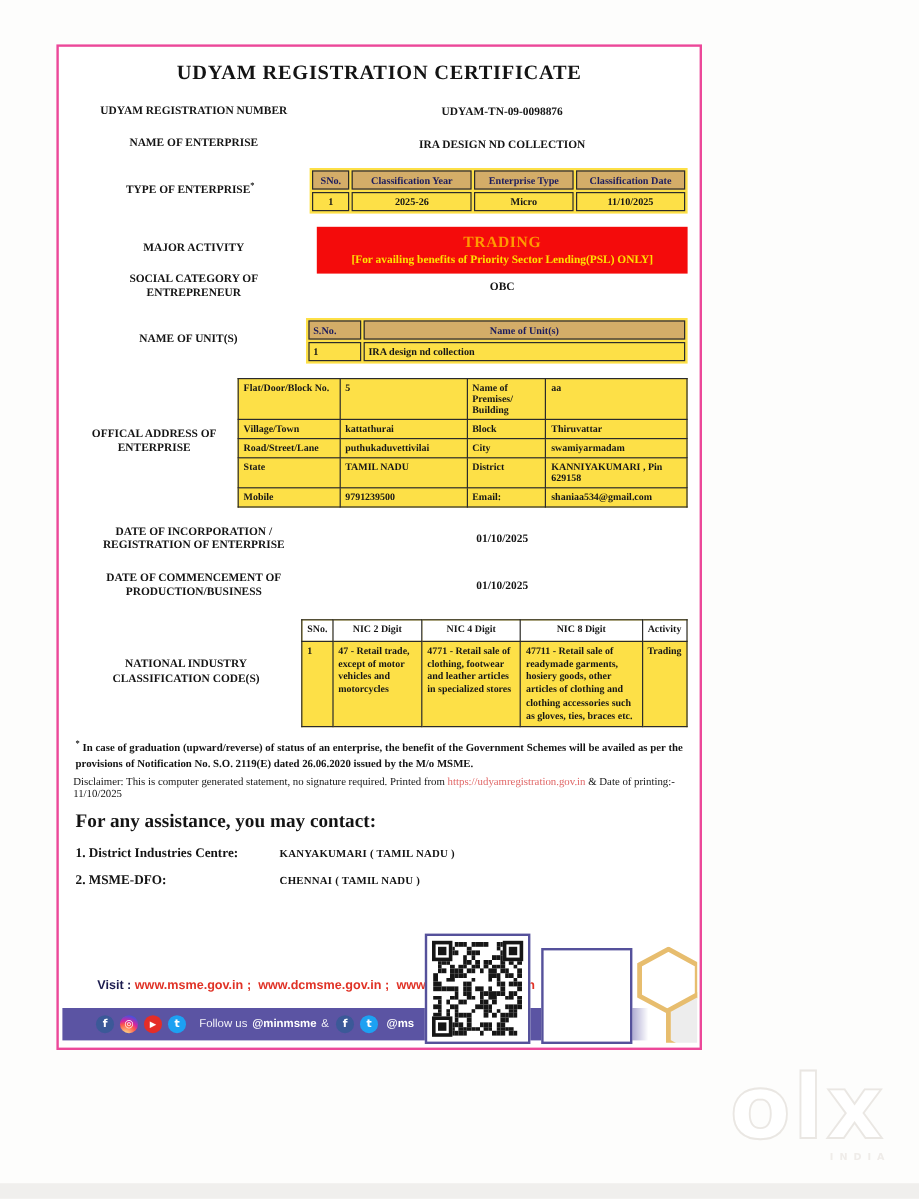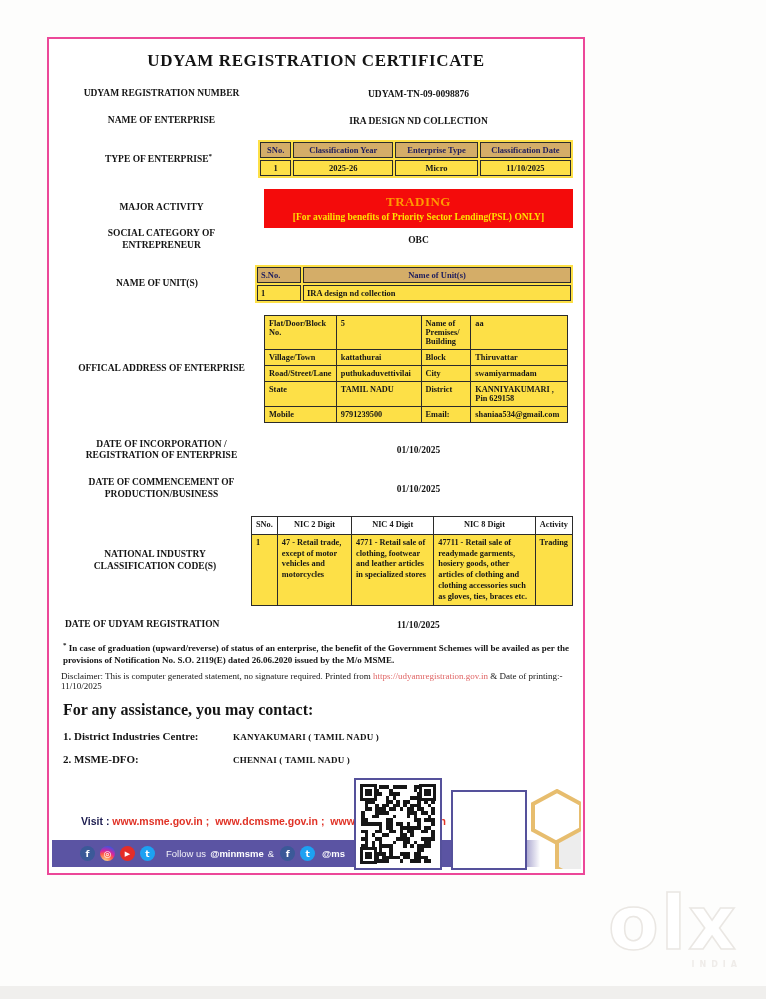--- a/index.html
+++ b/index.html
@@ -29,21 +29,21 @@
   .cls-table { width:315px; }
   .cls-table th, .cls-table td { text-align:center; padding:2px 4px; }
 
   .red-box { flex:1; background:#F40B0B; text-align:center; padding:5px 6px 6px; }
   .red-box .trading { color:#FF9900; font-size:13px; font-weight:bold; letter-spacing:.5px; }
   .red-box .psl { color:#FFE000; font-size:9.5px; font-weight:bold; margin-top:2px; }
 
   .units-table { width:318px; }
   .units-table .sno { width:44px; }
 
-  .addr-table { width:304px; border-collapse:collapse; border-spacing:0; }
+  .addr-table { width:375px; border-collapse:collapse; border-spacing:0; }
   .addr-table td { padding:3px 4px; font-size:8.3px; }
   .addr-table .c1 { width:72px; } .addr-table .c2 { width:90px; }
   .addr-table .c3 { width:56px; } .addr-table .c4 { width:100px; }
 
   .nic-table { width:322px; border-collapse:collapse; border-spacing:0; }
   .nic-table th { background:#fff; color:#161616; }
   .nic-table td, .nic-table th { padding:3px 4px; font-size:8.3px; line-height:1.3; }
   .nic-table .n0 { width:24px; } .nic-table .n1 { width:78px; }
   .nic-table .n2 { width:88px; } .nic-table .n3 { width:110px; }
   .nic-table .n4 { width:36px; }
@@ -243,24 +243,20 @@
               <td>47 - Retail trade, except of motor vehicles and motorcycles</td>
               <td>4771 - Retail sale of clothing, footwear and leather articles in specialized stores</td>
               <td>47711 - Retail sale of readymade garments, hosiery goods, other articles of clothing and clothing accessories such as gloves, ties, braces etc.</td>
               <td>Trading</td>
             </tr>
           </tbody>
             </table>
         </div>
       </div>
 
-      <div class="row" style="margin-top:13px;">
-        <div class="lbl" style="text-align:left; padding-left:6px;">DATE OF UDYAM REGISTRATION</div>
-        <div class="val">11/10/2025</div>
-      </div>
 
       <div class="footnote">
         <sup class="star">*</sup>
         <span>In case of graduation (upward/reverse) of status of an enterprise, the benefit of the Government Schemes will be availed as per the provisions of Notification No. S.O. 2119(E) dated  26.06.2020 issued by the M/o MSME.</span>
       </div>
 
       <div class="disclaimer">
         <span>Disclaimer: This is computer generated statement, no signature required. Printed from </span><a href="#">https://udyamregistration.gov.in</a><span> &amp; Date of printing:- 11/10/2025</span>
       </div>
 

